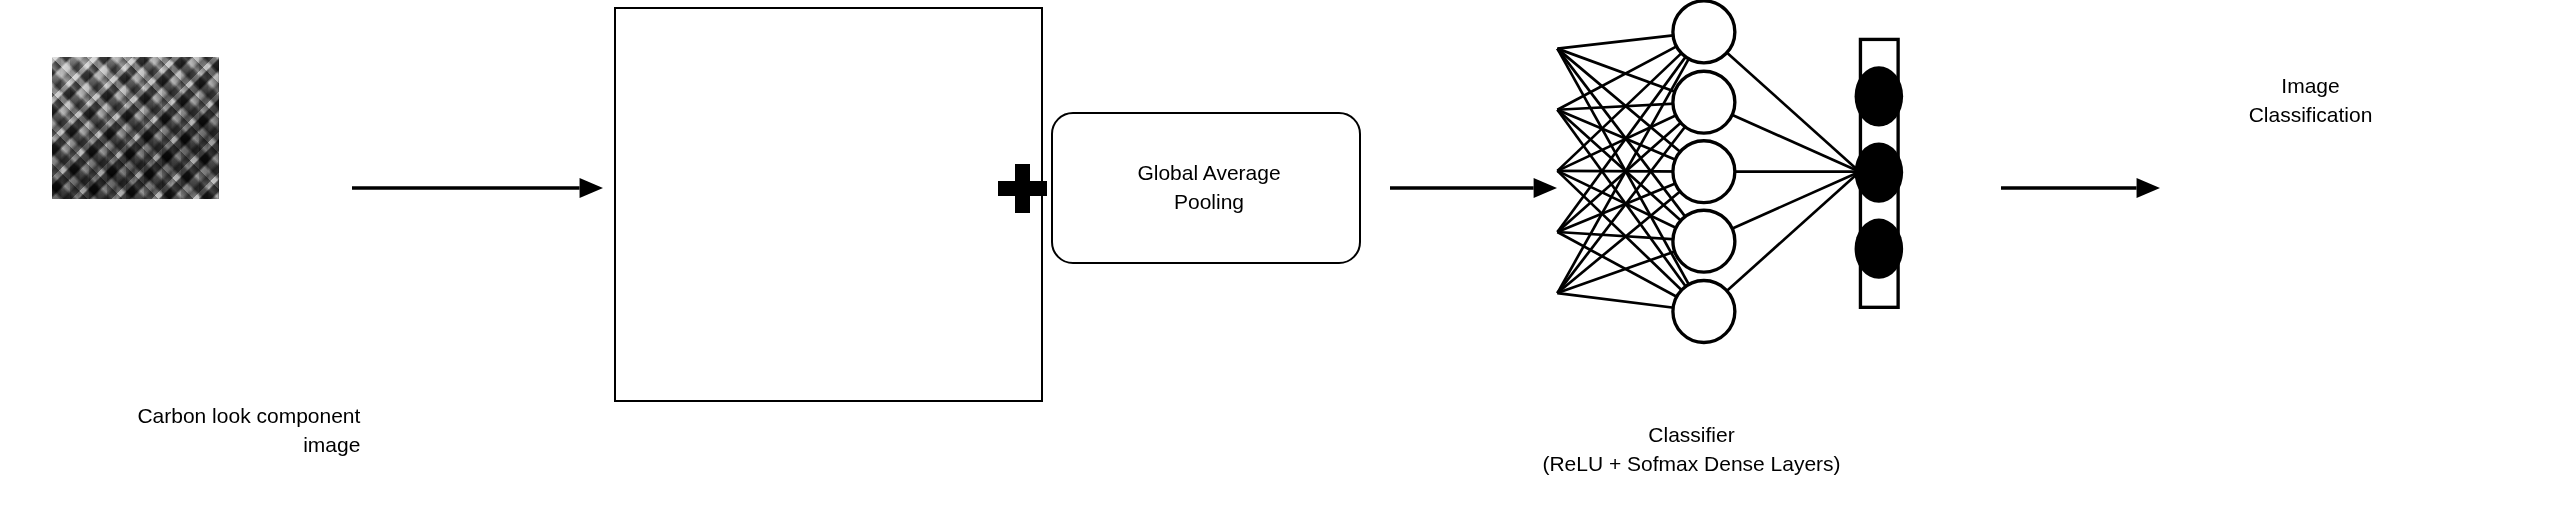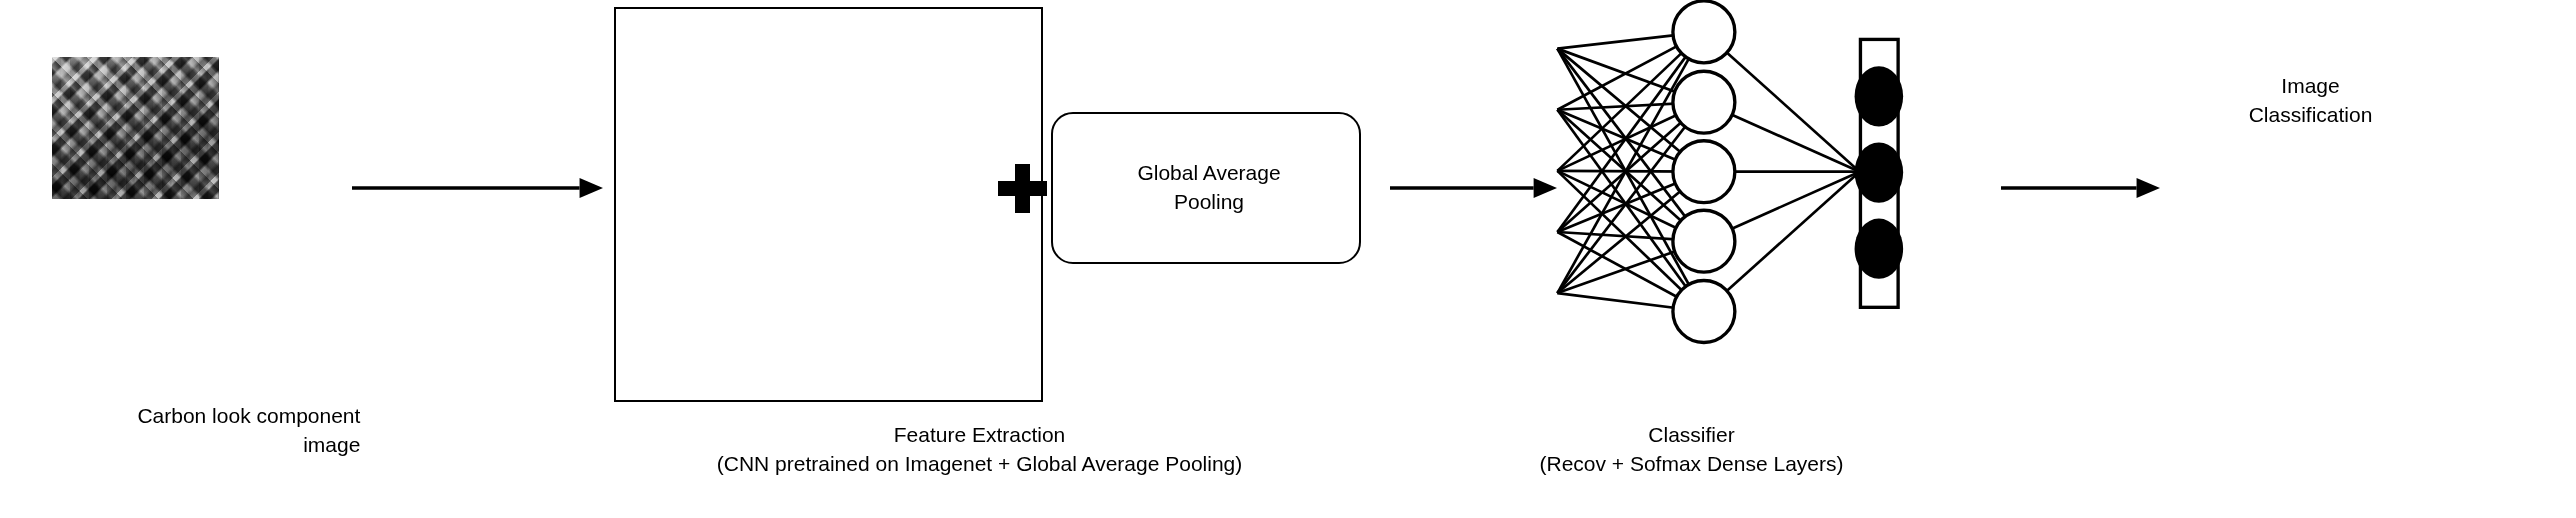--- a/index.html
+++ b/index.html
@@ -224,21 +224,19 @@
   </svg>
 
   <svg class="abs arrow-svg" style="left:2001px; top:167px;" width="159" height="42" viewBox="0 0 190 50">
     <line x1="0" y1="25" x2="162" y2="25" stroke="#000" stroke-width="4"></line>
     <polygon points="162,13 190,25 162,37" fill="#000"></polygon>
   </svg>
 
   <div class="abs boxlabel label-imgclass">Image
 Classification</div>
 
-  <div class="abs caption cap-feature">Feature Extraction
-(CNN pretrained on Imagenet + Global Average Pooling)</div>
 
   <div class="abs caption cap-classifier">Classifier
-(Recov + Sofmax Dense Layers)</div>
+(ReLU + Sofmax Dense Layers)</div>
 
 
 </div>
 
 
 </body></html>

